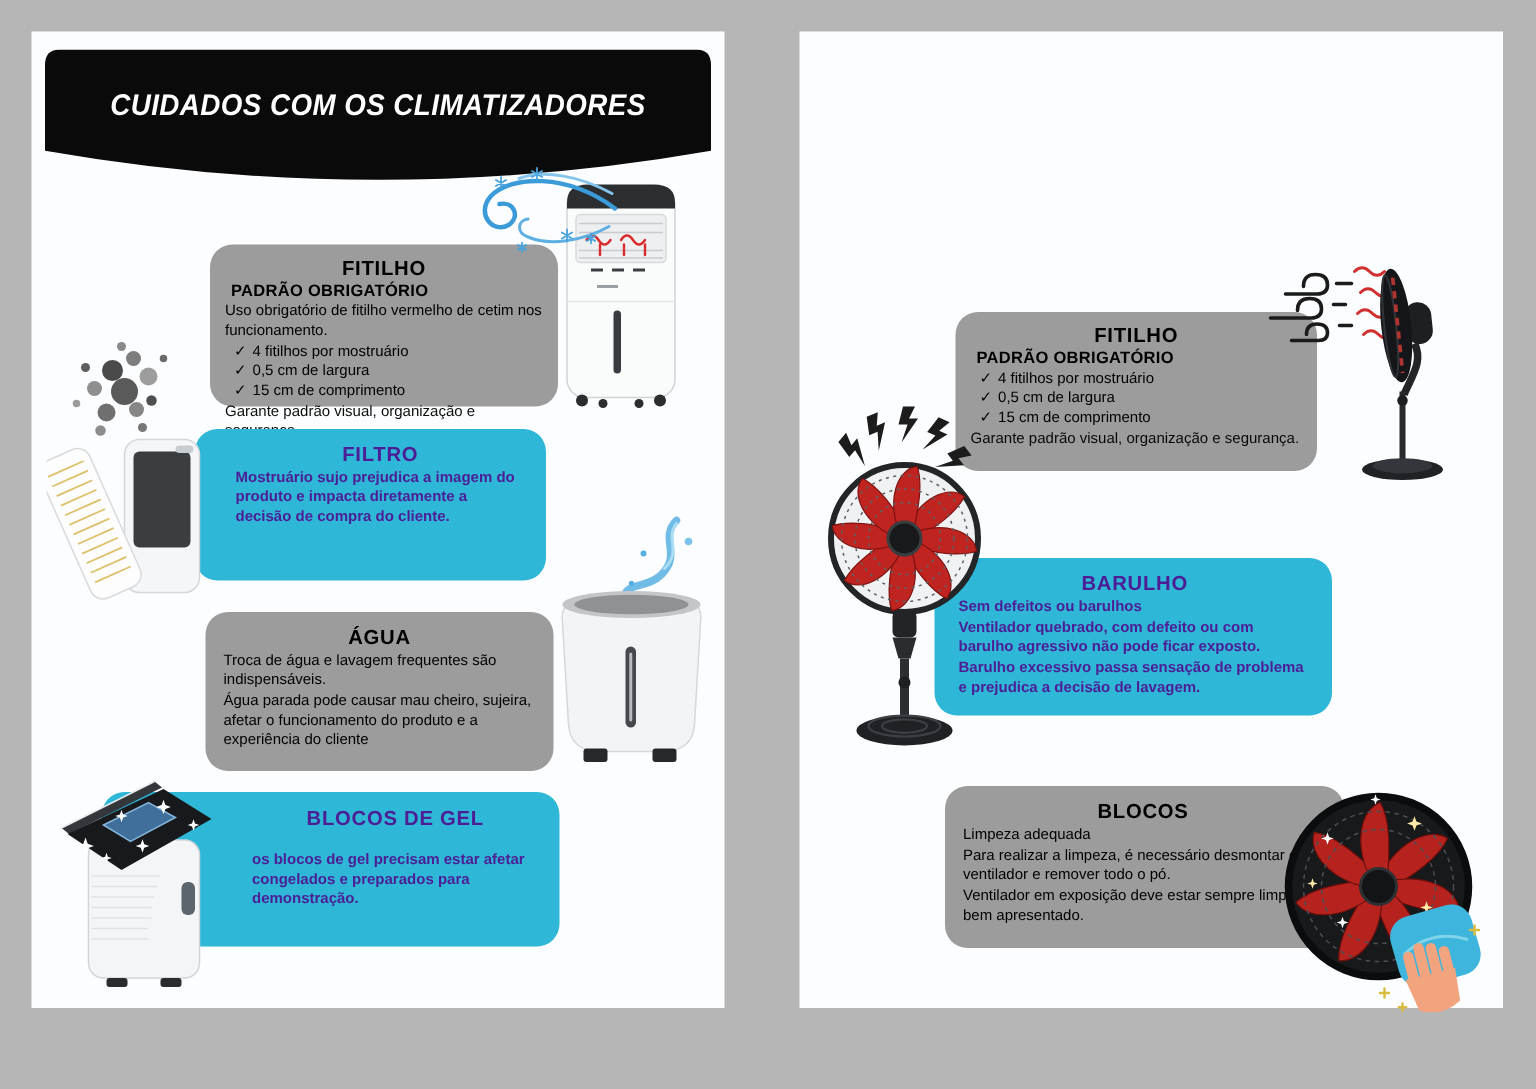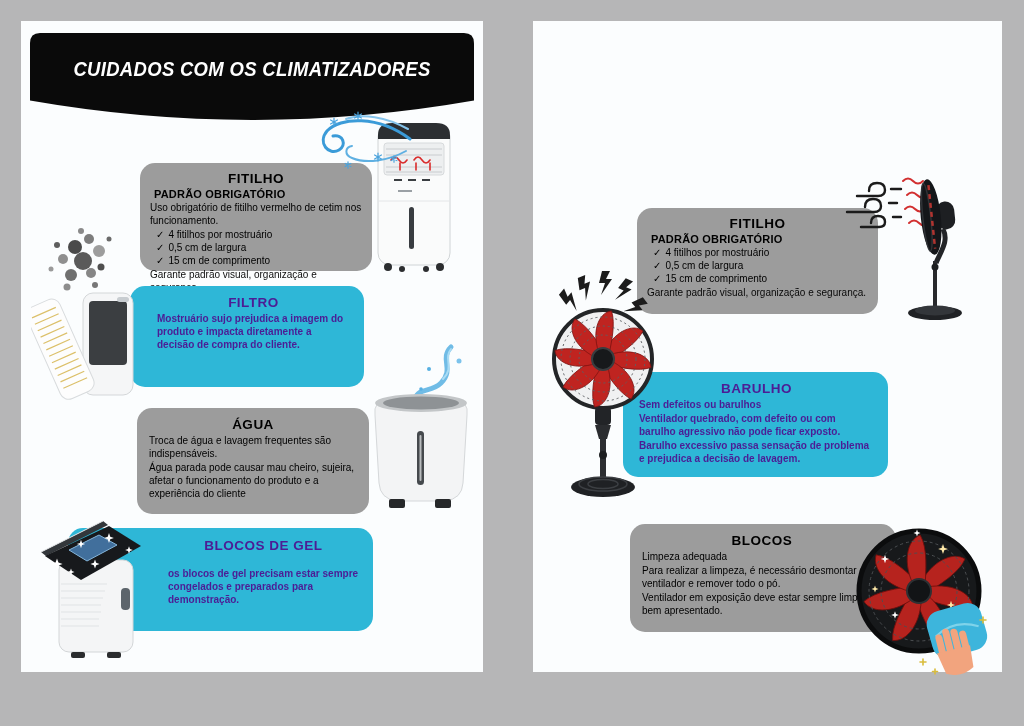--- a/index.html
+++ b/index.html
@@ -106,21 +106,21 @@
     </div>
 
     <div class="box gray agua-l">
       <div class="box-title">ÁGUA</div>
       <div class="line">Troca de água e lavagem frequentes são indispensáveis.</div>
       <div class="line">Água parada pode causar mau cheiro, sujeira, afetar o funcionamento do produto e a experiência do cliente</div>
     </div>
 
     <div class="box cyan blocos-l">
       <div class="box-title">BLOCOS DE GEL</div>
-      <div class="line">os blocos de gel precisam estar sempre congelados e preparados para demonstração.</div>
+      <div class="line">os blocos de gel precisam estar afetar congelados e preparados para demonstração.</div>
     </div>
 
     <div class="art img-wind">
       <svg viewBox="0 0 112 72">
         <g stroke="#3b9bd8" fill="none" stroke-linecap="round">
           <path d="M106,30 C74,6 36,8 23,22 C13,34 25,47 35,41 C43,36 39,25 29,27" stroke-width="3"></path>
           <path d="M104,20 C82,8 58,4 42,10" stroke-width="2" stroke="#85c4ec"></path>
           <path d="M102,42 C84,52 62,55 48,49 C40,46 41,38 48,37" stroke-width="2" stroke="#5fb0e2"></path>
         </g>
         <g stroke="#4aa3dd" stroke-width="1.2" stroke-linecap="round">

